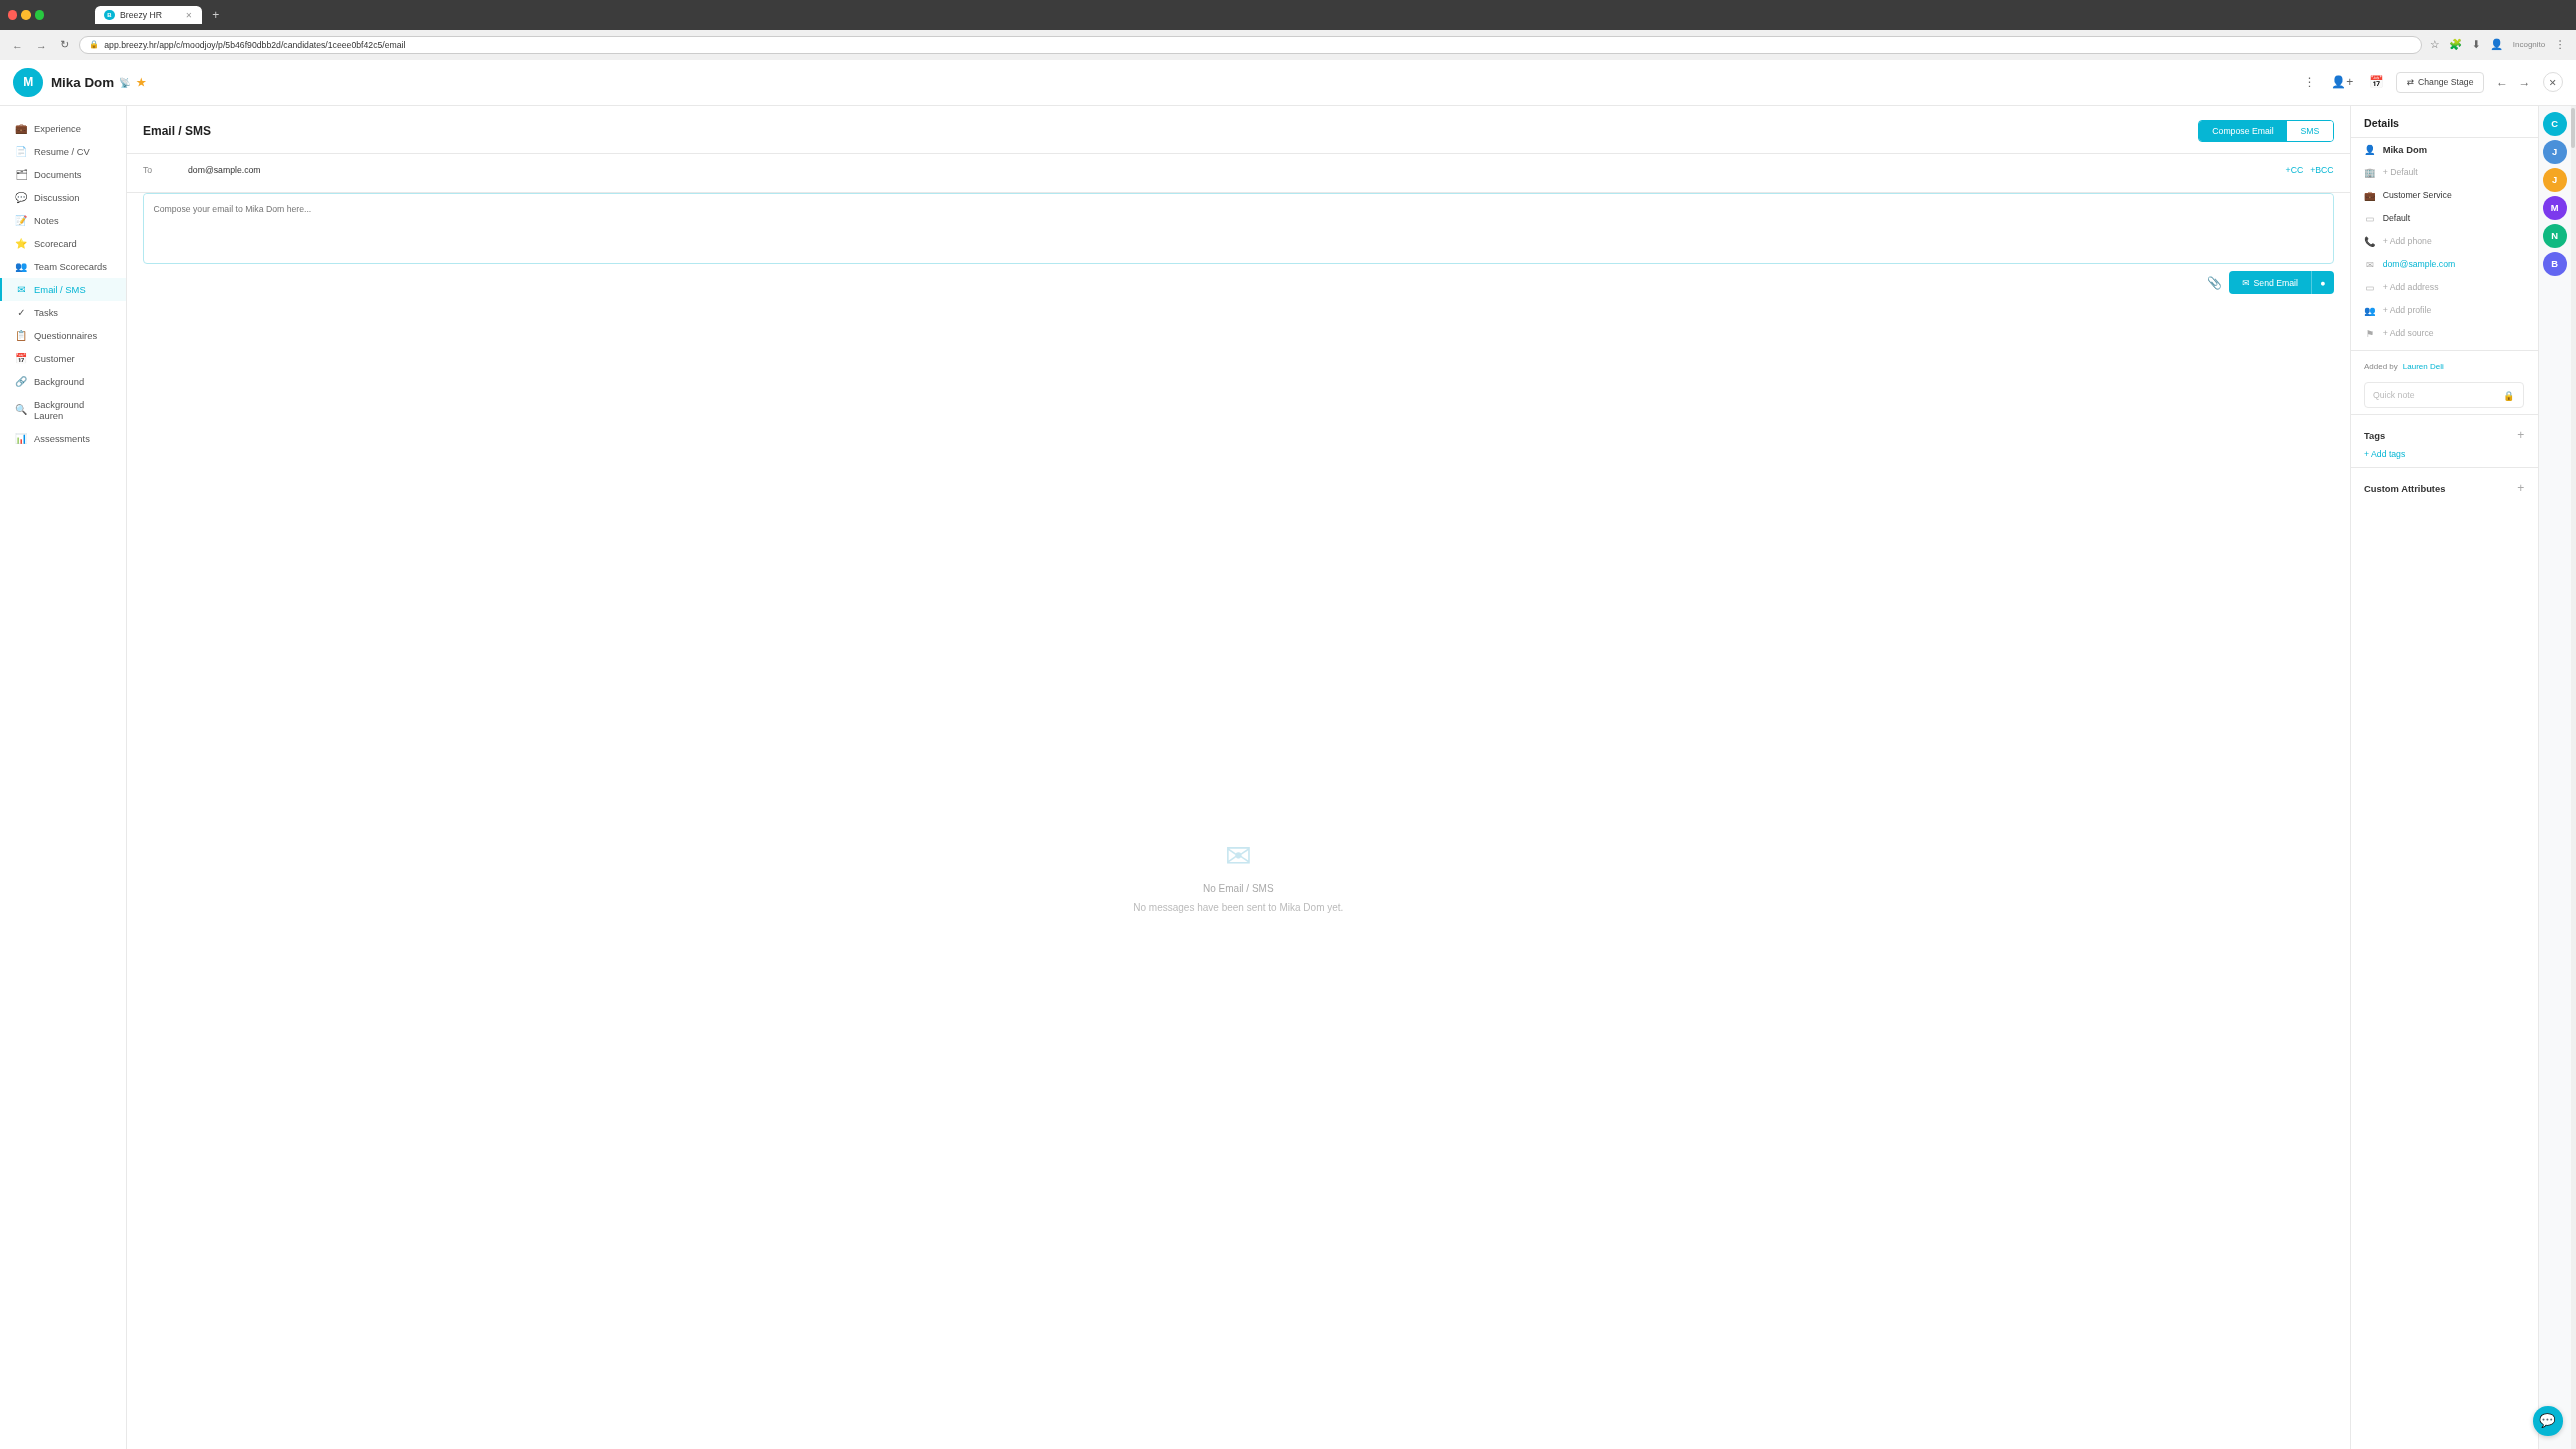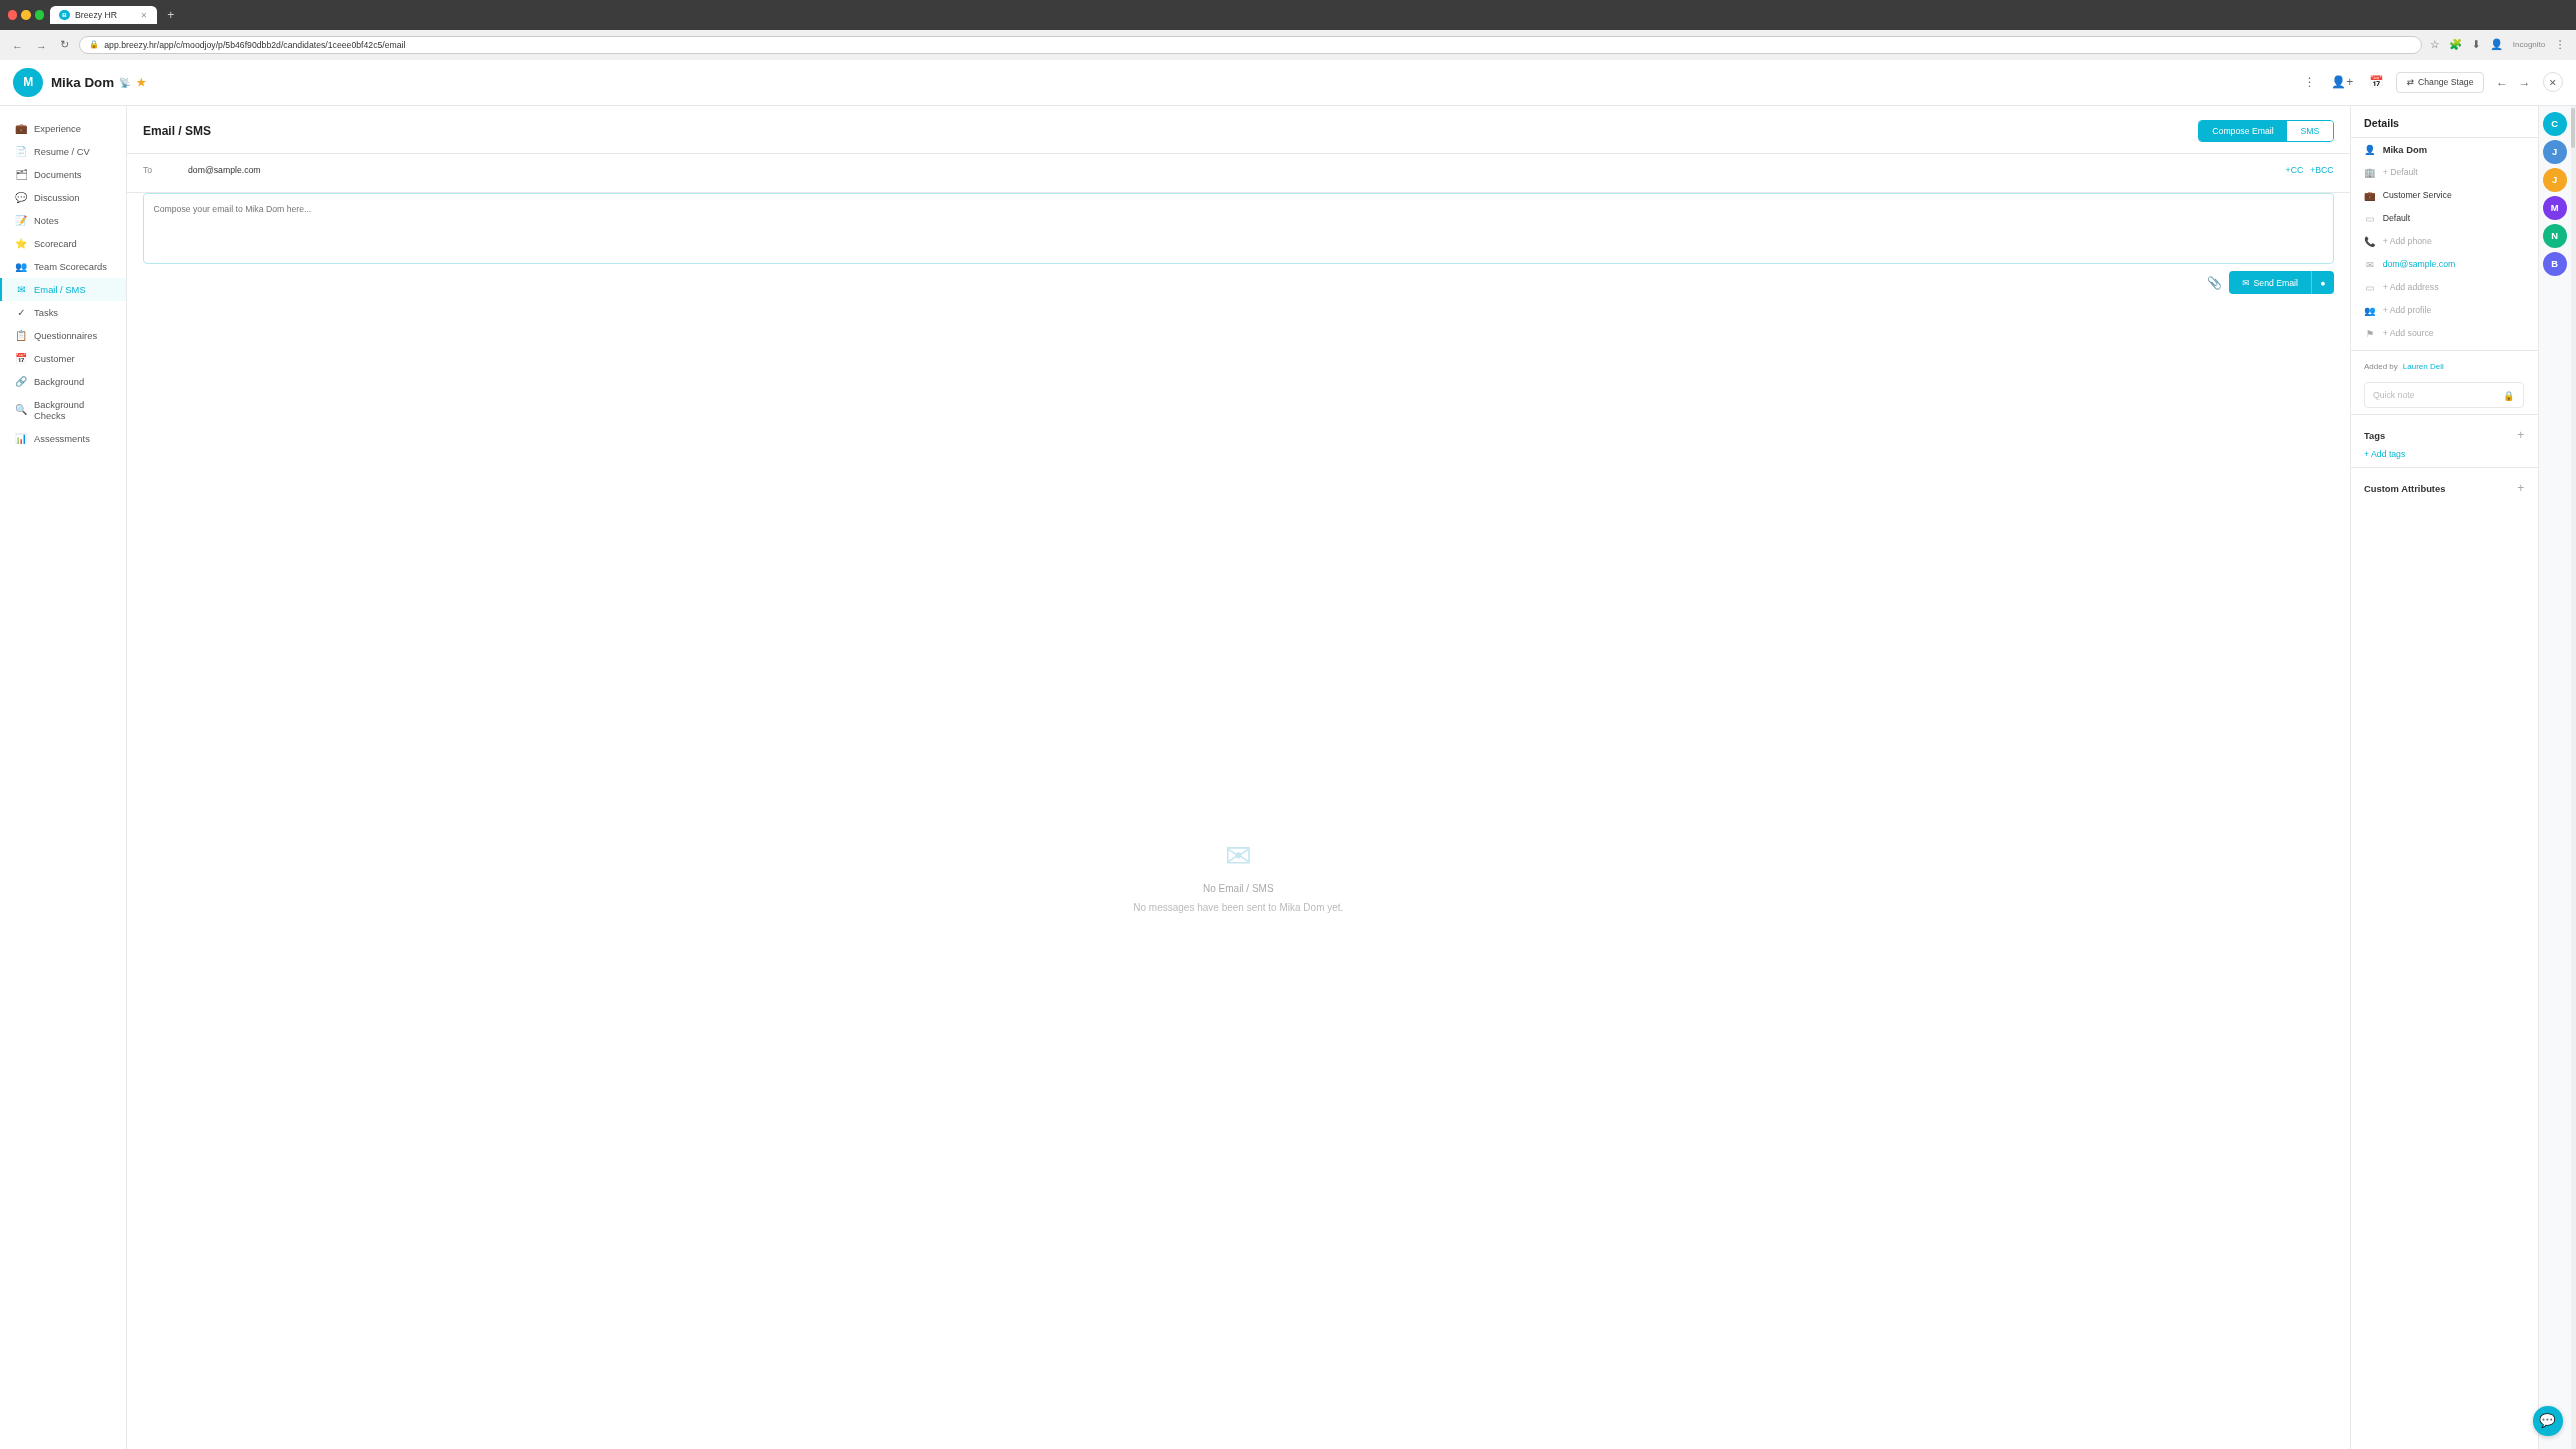--- a/index.html
+++ b/index.html
@@ -6,21 +6,21 @@
     body { font-family: -apple-system, BlinkMacSystemFont, 'Segoe UI', sans-serif; background: #f5f6f8; font-size: 9.4px; color: #333; }
 
     
     .browser-chrome { background: #2d2d2d; width: 100%; }
     .browser-titlebar { display: flex; align-items: center; padding: 5.4px 8px; gap: 5.4px; background: #3c3c3c; }
     .browser-controls { display: flex; gap: 4px; align-items: center; }
     .browser-btn { width: 9.4px; height: 9.4px; border-radius: 50%; border: none; cursor: pointer; }
     .browser-btn.close { background: #ff5f57; }
     .browser-btn.min { background: #febc2e; }
     .browser-btn.max { background: #28c840; }
-    .browser-tab { display: flex; align-items: center; gap: 5.4px; background: #ffffff; border-radius: 5.4px 5.4px 0 0; padding: 4px 9.4px; color: #333; font-size: 8.7px; min-width: 107px; }
+    .browser-tab { display: flex; align-items: center; gap: 5.4px; background: #ffffff; border-radius: 5.4px 5.4px 0 0; padding: 4px 9.4px; color: #333; font-size: 8.7px; min-width: 107px; margin-left: 45px; }
     .browser-tab .favicon { width: 10.7px; height: 10.7px; background: #06b6d4; border-radius: 50%; display: flex; align-items: center; justify-content: center; color: white; font-size: 6px; font-weight: bold; }
     .browser-tab .tab-close { margin-left: auto; color: #999; cursor: pointer; font-size: 8px; }
     .browser-tab-new { background: none; border: none; color: #ccc; font-size: 12px; cursor: pointer; padding: 2.7px 5.4px; }
     .browser-toolbar { display: flex; align-items: center; padding: 5.4px 8px; gap: 5.4px; background: #f0f0f0; }
     .nav-btn { background: none; border: none; color: #666; cursor: pointer; font-size: 10.7px; padding: 2.7px 4px; border-radius: 2.7px; }
     .address-bar { flex: 1; background: white; border: 0.7px solid #ccc; border-radius: 13.4px; padding: 3.4px 9.4px; font-size: 8.7px; color: #333; display: flex; align-items: center; gap: 5.4px; }
     .address-bar-icon { color: #4a90d9; font-size: 8px; }
     .toolbar-actions { display: flex; gap: 4px; align-items: center; color: #666; }
     .toolbar-icon { cursor: pointer; padding: 2.7px; border-radius: 2.7px; font-size: 10.7px; }
 
@@ -225,21 +225,21 @@
       <div class="nav-item">
         <span class="nav-icon">📅</span>
         <span>Customer</span>
       </div>
       <div class="nav-item">
         <span class="nav-icon">🔗</span>
         <span>Background</span>
       </div>
       <div class="nav-item">
         <span class="nav-icon">🔍</span>
-        <span>Background Checks</span>
+        <span>Background Lauren</span>
       </div>
       <div class="nav-item">
         <span class="nav-icon">📊</span>
         <span>Assessments</span>
       </div>
     </nav>
 
     <div class="main-content">
       <div class="email-sms-header">
         <span class="email-sms-title">Email / SMS</span>

